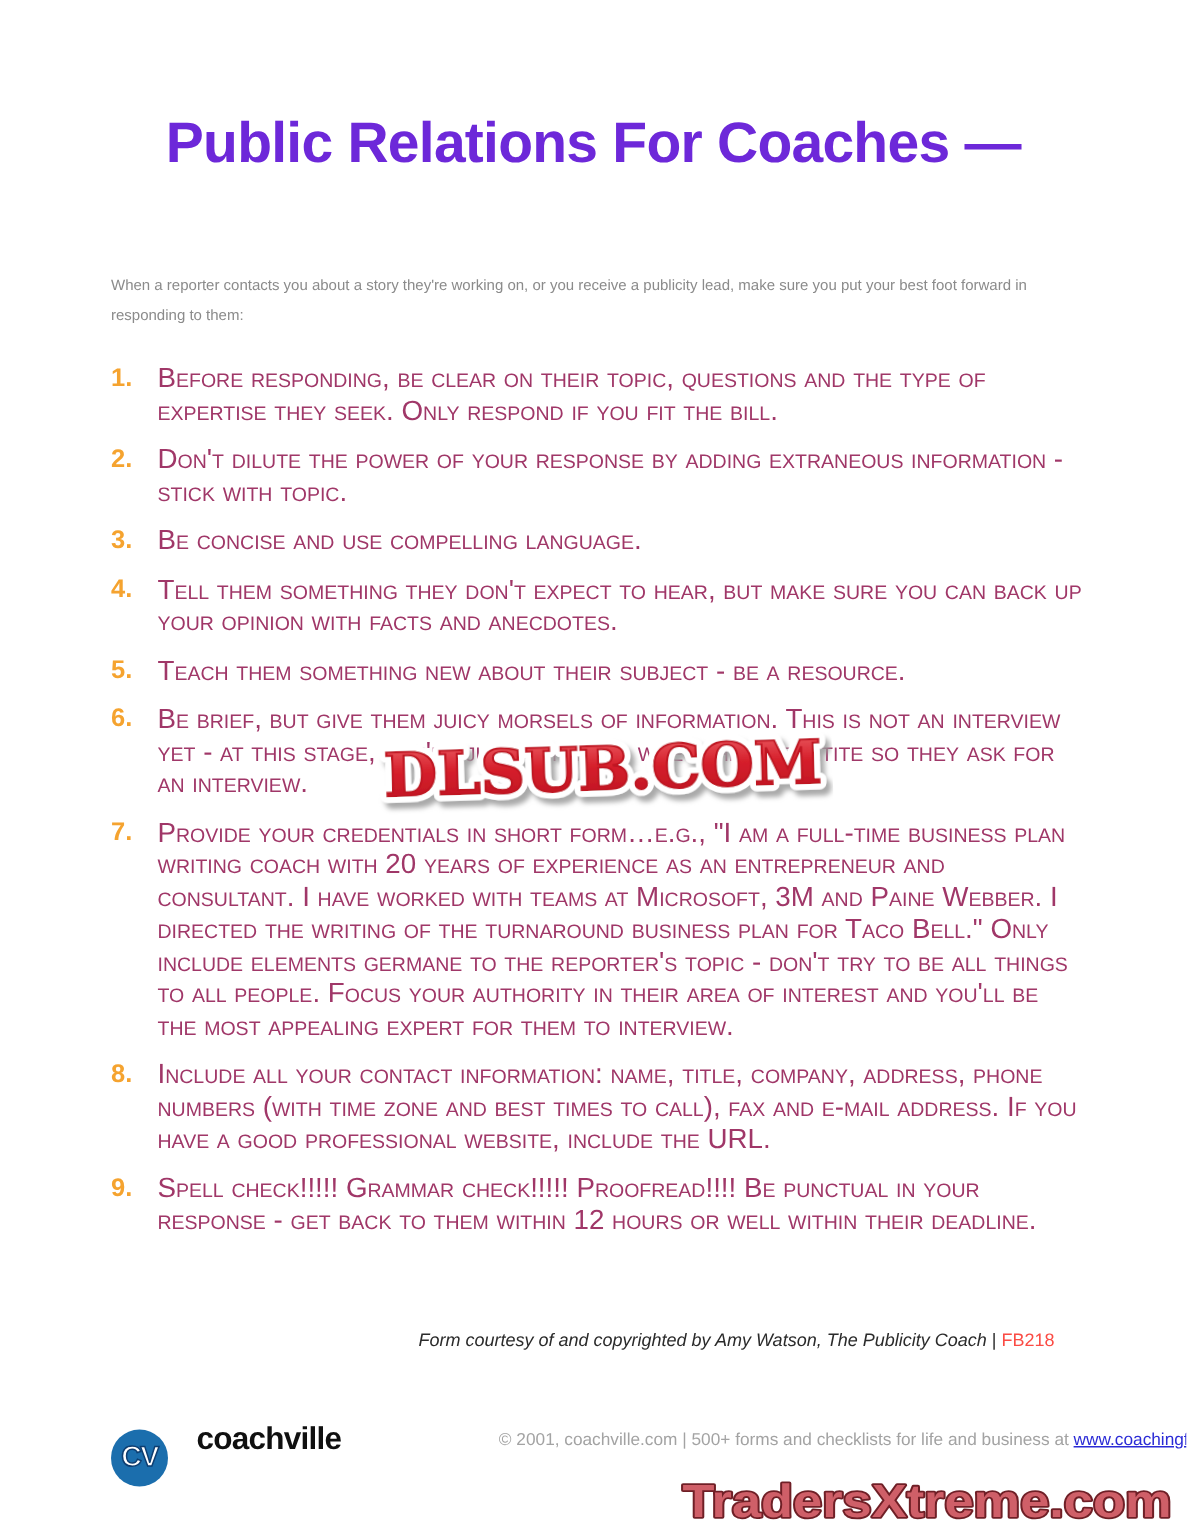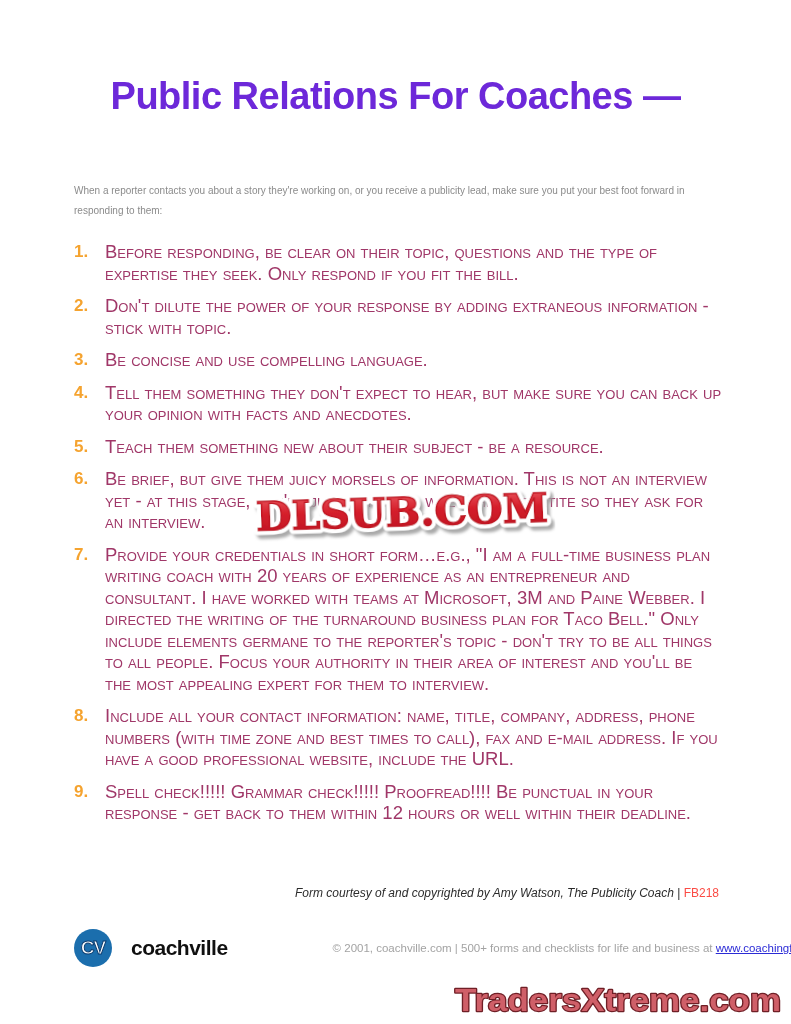--- a/index.html
+++ b/index.html
@@ -48,37 +48,38 @@
   }
 
   
   .watermark{
     position:absolute;left:249px;top:483px;
     transform:rotate(-1.8deg);
   }
 
   
   .credit{
-    position:absolute;top:886px;right:72px;
+    position:absolute;top:886px;right:88px;
     font-size:12px;color:#2b2b2b;
   }
   .credit .credit-text{font-style:italic;}
   .credit .credit-sep{font-style:normal;color:#2b2b2b;}
   .credit .credit-code{font-style:normal;color:#fb4b44;}
 
   
   .footer{
     position:absolute;top:929px;left:74px;right:74px;
     display:flex;align-items:center;
   }
   .cv-circle{
     width:38px;height:38px;border-radius:50%;
     background:#1b6ead;
     display:flex;align-items:center;justify-content:center;
     flex:0 0 38px;
+    margin-top:24px;
   }
   .cv-initials{
     color:#fff;font-weight:700;font-size:19px;letter-spacing:-1px;
     -webkit-text-stroke:1px #0d3d70;
   }
   .brand-name{
     margin-left:19px;
     font-size:21px;font-weight:700;color:#101010;letter-spacing:-.5px;
   }
   .footer-copy{

